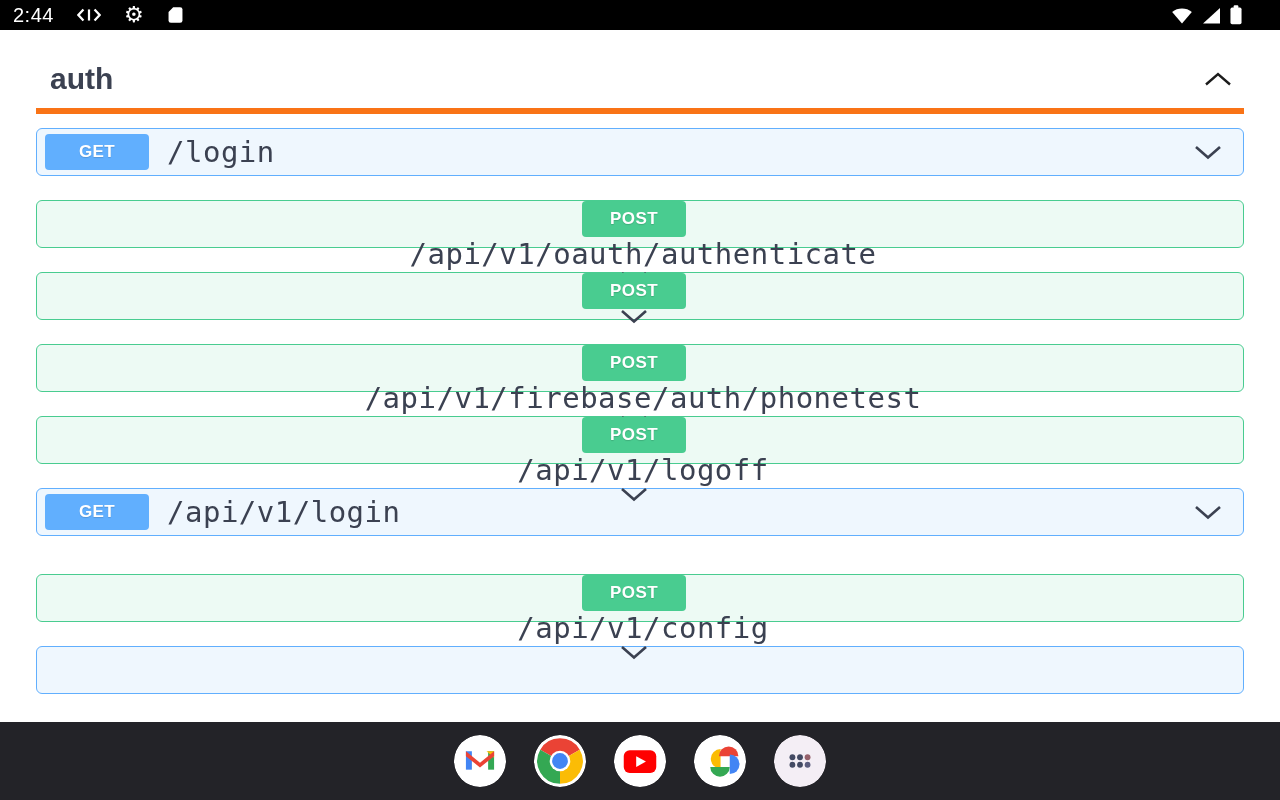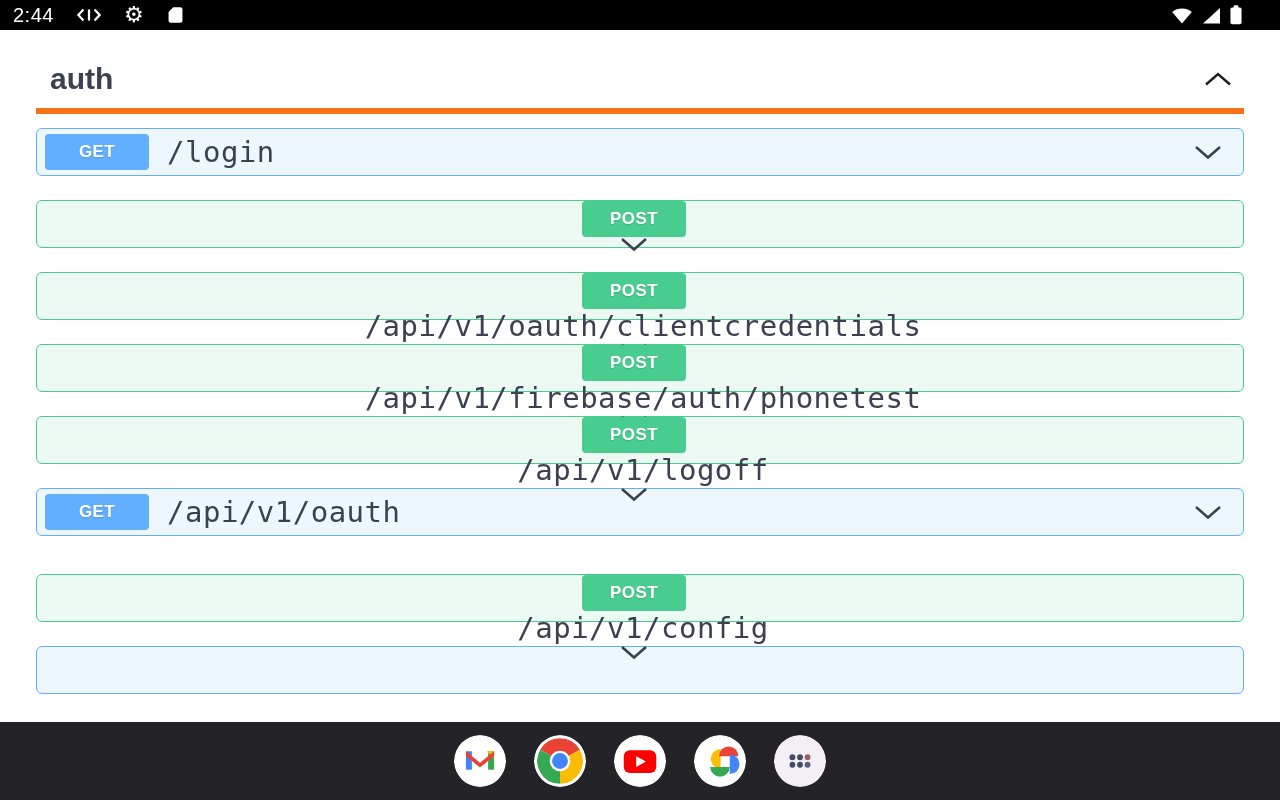--- a/index.html
+++ b/index.html
@@ -96,48 +96,48 @@
       <div class="rows">
         <div class="op-row get">
           <span class="badge">GET</span>
           <span class="path">/login</span>
           <svg class="op-chevron" width="30" height="15" viewBox="0 0 30 15">
               <path d="M3 2 L15 12.5 L27 2" fill="none" stroke="#3b4151" stroke-width="2.6"></path>
             </svg>
         </div>
         <div class="op-row post">
           <span class="badge">POST</span>
-          <svg class="op-chevron" width="30" height="15" viewBox="0 0 30 15">
-              <path d="M3 2 L15 12.5 L27 2" fill="none" stroke="#3b4151" stroke-width="2.6"></path>
-            </svg>
-        </div>
-        <div class="op-row post">
-          <span class="badge">POST</span>
-          <span class="path">/api/v1/oauth/clientcredentials</span>
+          <span class="path">/api/v1/oauth/authenticate</span>
+          <svg class="op-chevron" width="30" height="15" viewBox="0 0 30 15">
+              <path d="M3 2 L15 12.5 L27 2" fill="none" stroke="#3b4151" stroke-width="2.6"></path>
+            </svg>
+        </div>
+        <div class="op-row post">
+          <span class="badge">POST</span>
           <svg class="op-chevron" width="30" height="15" viewBox="0 0 30 15">
               <path d="M3 2 L15 12.5 L27 2" fill="none" stroke="#3b4151" stroke-width="2.6"></path>
             </svg>
         </div>
         <div class="op-row post">
           <span class="badge">POST</span>
           <span class="path">/api/v1/firebase/auth/phonetest</span>
           <svg class="op-chevron" width="30" height="15" viewBox="0 0 30 15">
               <path d="M3 2 L15 12.5 L27 2" fill="none" stroke="#3b4151" stroke-width="2.6"></path>
             </svg>
         </div>
         <div class="op-row post">
           <span class="badge">POST</span>
           <span class="path">/api/v1/logoff</span>
           <svg class="op-chevron" width="30" height="15" viewBox="0 0 30 15">
               <path d="M3 2 L15 12.5 L27 2" fill="none" stroke="#3b4151" stroke-width="2.6"></path>
             </svg>
         </div>
         <div class="op-row get">
           <span class="badge">GET</span>
-          <span class="path">/api/v1/oauth</span>
+          <span class="path">/api/v1/login</span>
           <svg class="op-chevron" width="30" height="15" viewBox="0 0 30 15">
               <path d="M3 2 L15 12.5 L27 2" fill="none" stroke="#3b4151" stroke-width="2.6"></path>
             </svg>
         </div>
       </div>
     </div>
 
     <div class="section">
       <div class="rows">
         <div class="op-row post">

